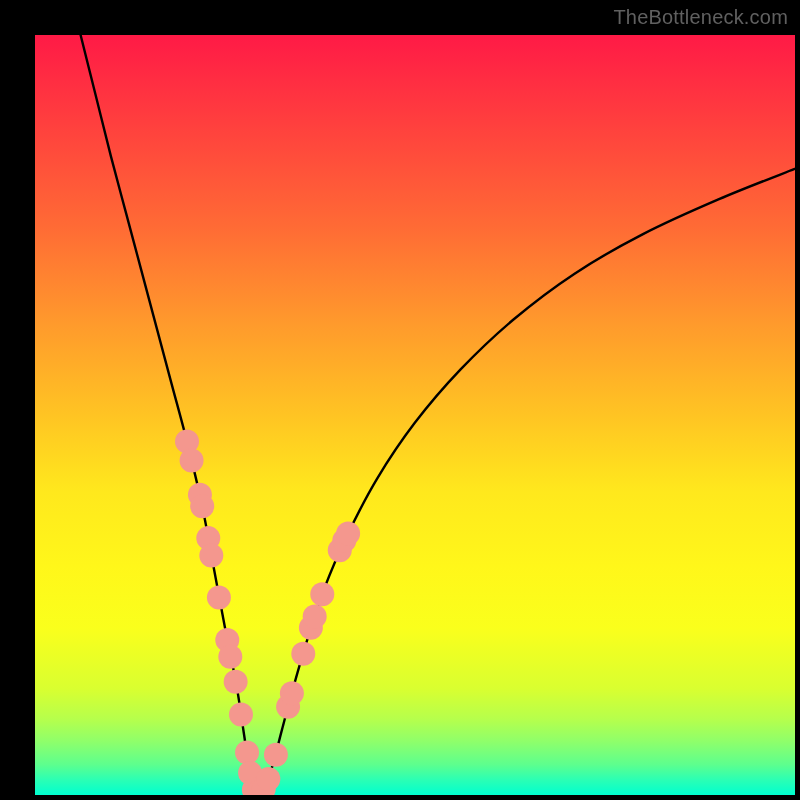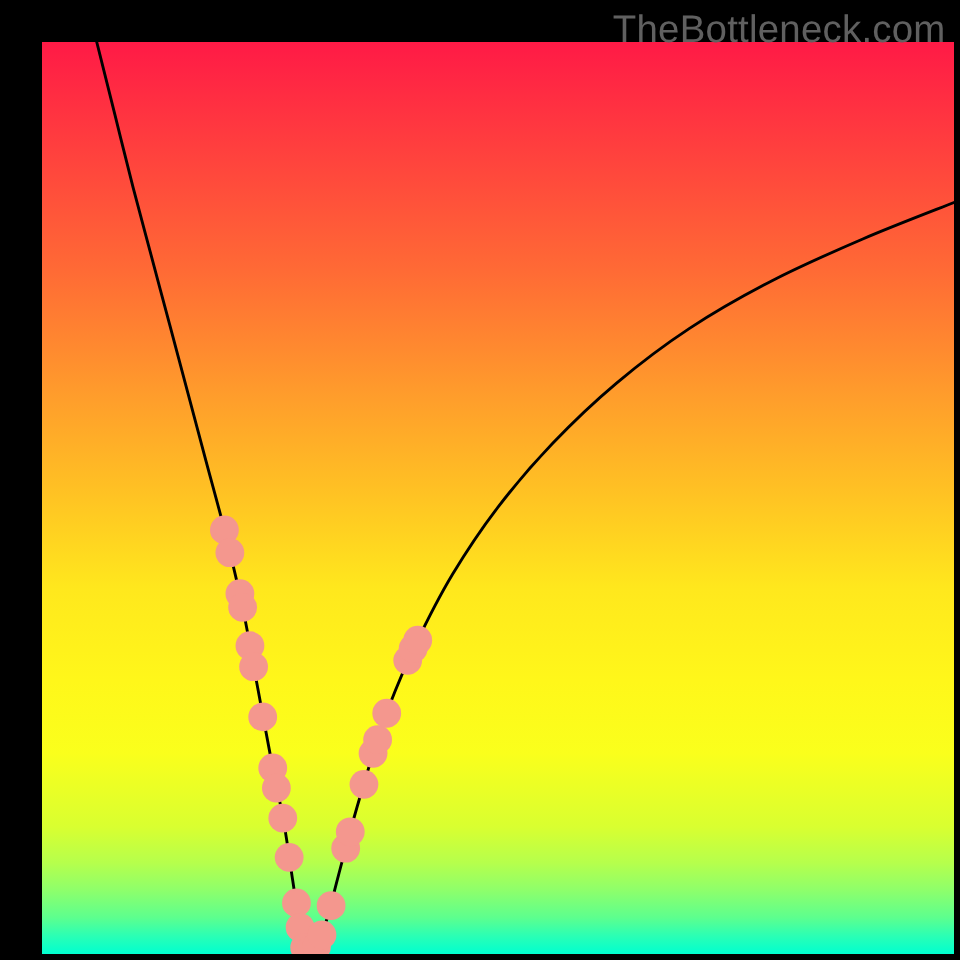--- a/index.html
+++ b/index.html
@@ -15,21 +15,21 @@
     position: relative;
     width: 800px;
     height: 800px;
     background: #000;
   }
   .watermark {
     position: absolute;
     top: 6px;
     right: 12px;
     color: #606060;
-    font-size: 32px;
+    font-size: 20px;
     font-weight: 500;
     letter-spacing: 0.2px;
     z-index: 40;
   }
   .plot-area {
     position: absolute;
     left: 35px;
     top: 35px;
     width: 760px;
     height: 760px;

